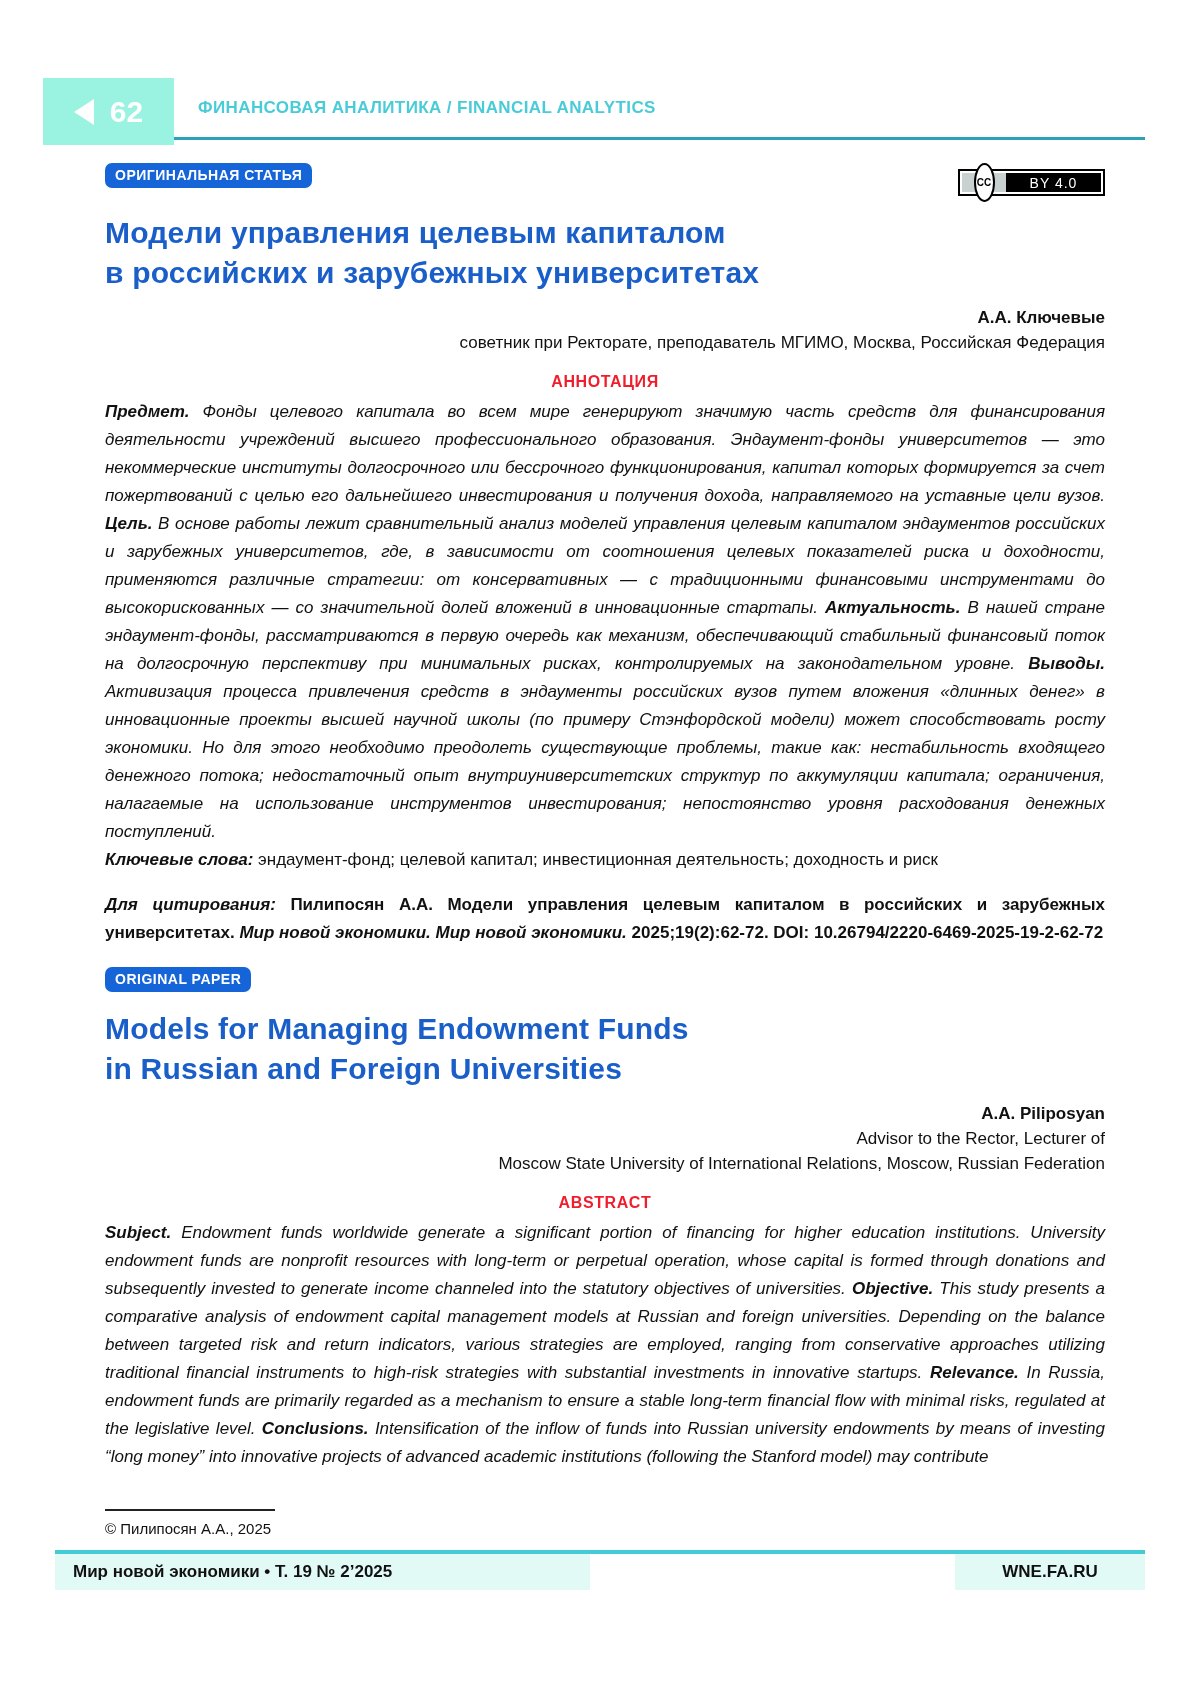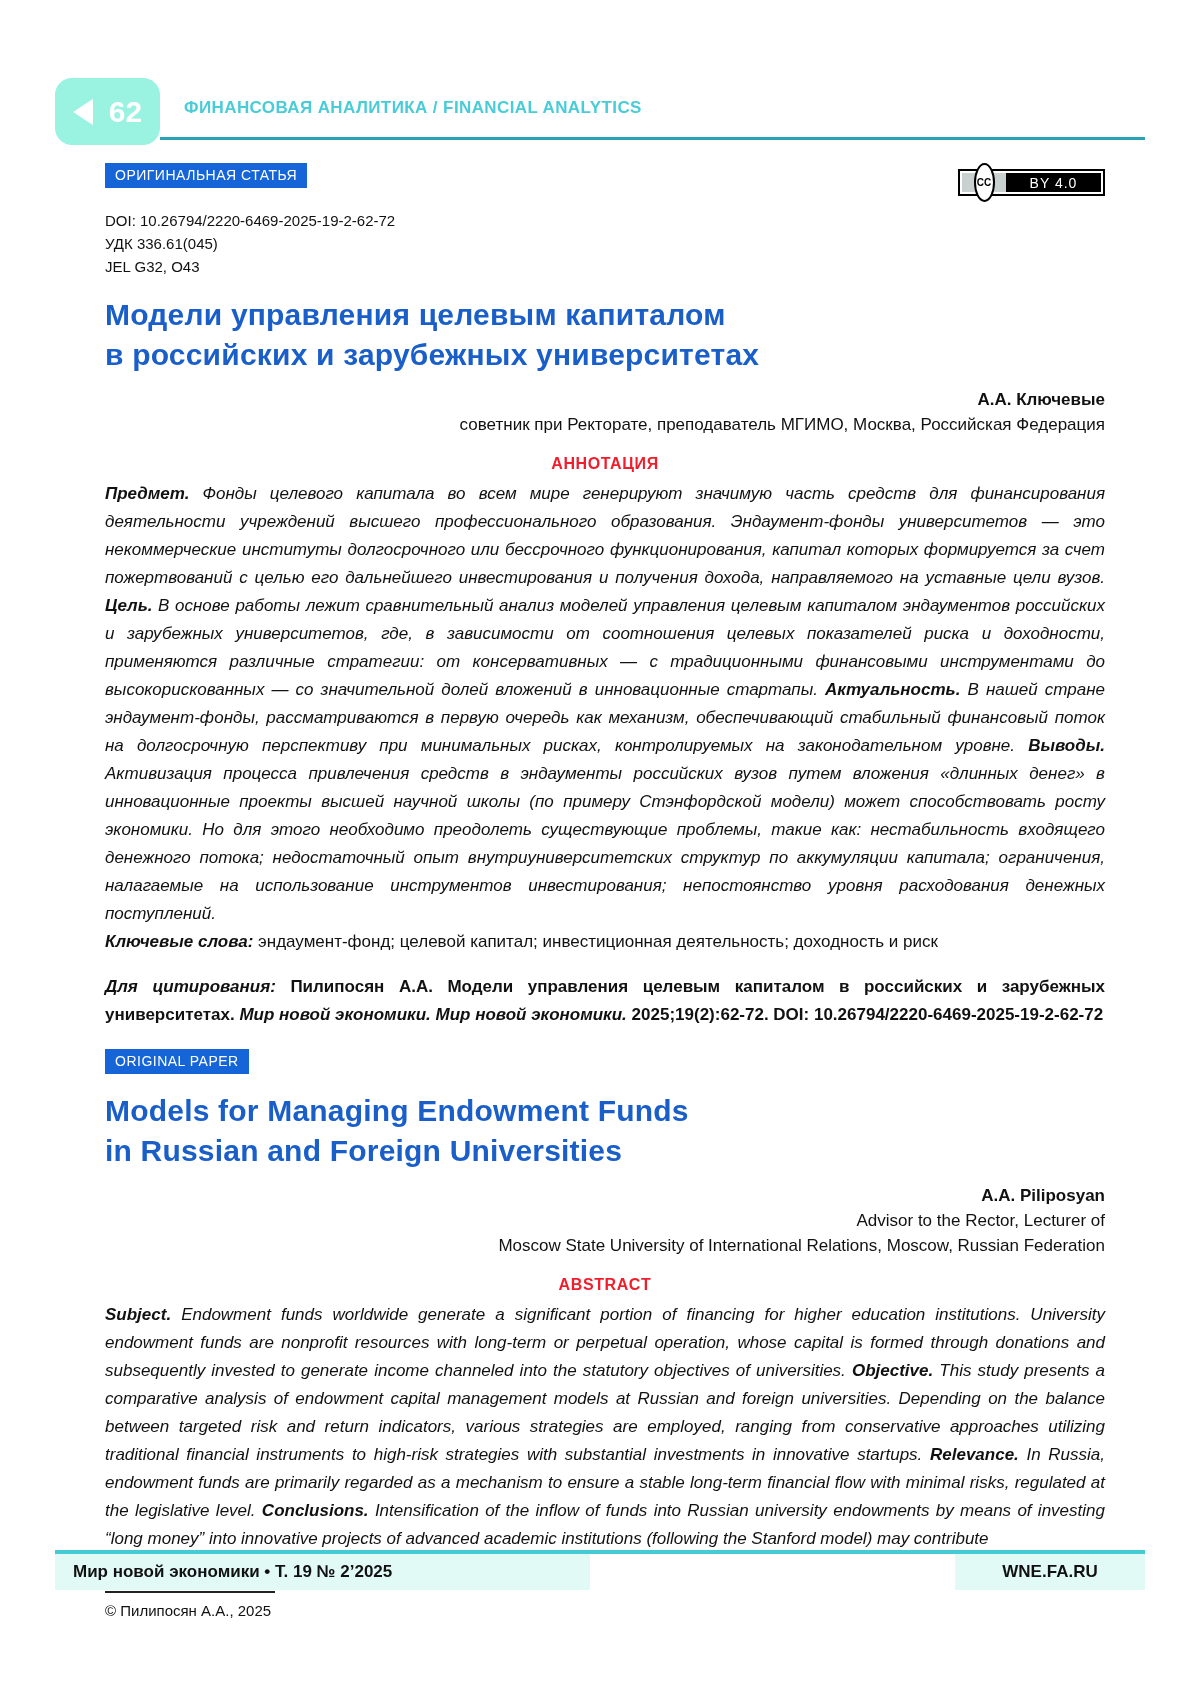--- a/index.html
+++ b/index.html
@@ -8,22 +8,22 @@
     width: 1200px; height: 1697px;
     position: relative;
     font-family: "Liberation Sans", sans-serif;
     color: #111111;
     overflow: hidden;
   }
 
   
   .page-header { display: flex; align-items: stretch; margin-top: 78px; height: 67px; }
   .page-num-block {
-    margin-left: 55px; width: 105px; height: 67px;
-    background: #9af2e0; display: flex; align-items: center; justify-content: center; gap: 16px; border-radius: 17px;
+    margin-left: 43px; width: 131px; height: 67px;
+    background: #9af2e0; display: flex; align-items: center; justify-content: center; gap: 16px;
   }
   .back-tri {
     width: 0; height: 0;
     border-top: 13px solid transparent; border-bottom: 13px solid transparent;
     border-right: 20px solid #ffffff;
   }
   .page-num { color: #ffffff; font-size: 30px; font-weight: bold; }
   .header-right {
     flex: 1; margin-right: 55px;
     display: flex; align-items: center;
@@ -33,22 +33,23 @@
   .section-title {
     color: #49ccd7; font-size: 17px; font-weight: bold; letter-spacing: 0.4px;
   }
 
   
   .content { margin: 0 95px 0 105px; }
 
   .badges-row { display: flex; justify-content: space-between; align-items: flex-start; margin-top: 18px; }
   .badge-blue {
     display: inline-block; background: #1565d9; color: #ffffff;
-    font-size: 14px; font-weight: normal; letter-spacing: 0.5px;
+    font-size: 14px; font-weight: bold; letter-spacing: 0.5px;
     padding: 4px 10px 5px 10px;
+    border-radius: 7px;
   }
 
   .cc-badge {
     margin-top: 6px;
     display: flex; align-items: stretch; background: #000000;
     border: 2px solid #000000; box-shadow: inset 0 0 0 2px #ffffff;
     height: 27px; width: 147px; padding: 2px;
   }
   .cc-left {
     width: 44px; background: #c9d1d0; display: flex; align-items: center; justify-content: center;
@@ -127,25 +128,20 @@
   <div class="badges-row">
     <span class="badge-blue">ОРИГИНАЛЬНАЯ СТАТЬЯ</span>
     <span class="cc-badge">
       <span class="cc-left">
         <span class="cc-roundel">CC</span>
       </span>
       <span class="cc-text">BY 4.0</span>
     </span>
   </div>
 
-  <div class="meta">
-    <div>DOI: 10.26794/2220-6469-2025-19-2-62-72</div>
-    <div>УДК 336.61(045)</div>
-    <div>JEL G32, O43</div>
-  </div>
 
   <h1 class="article-title">
     <span>Модели управления целевым капиталом</span>
     <span>в российских и зарубежных университетах</span>
   </h1>
 
   <div class="author-block">
     <div class="author-name">А.А. Ключевые</div>
     <div>советник при Ректорате, преподаватель МГИМО, Москва, Российская Федерация</div>
   </div>

